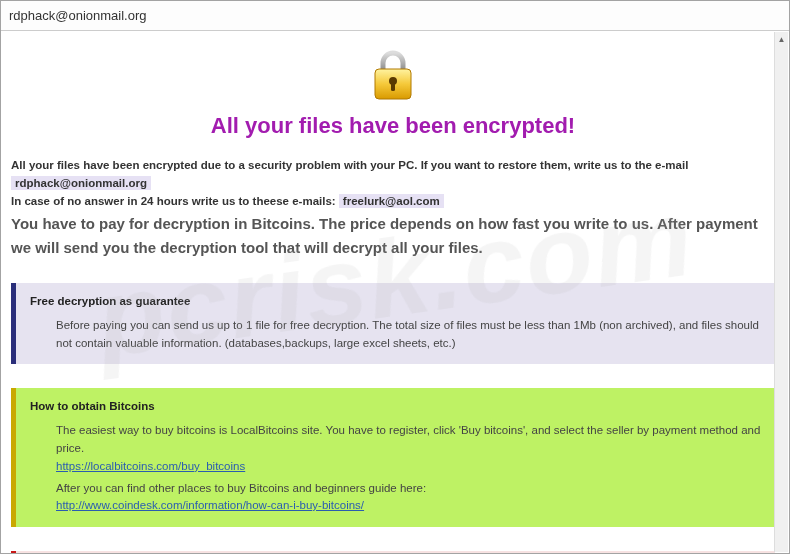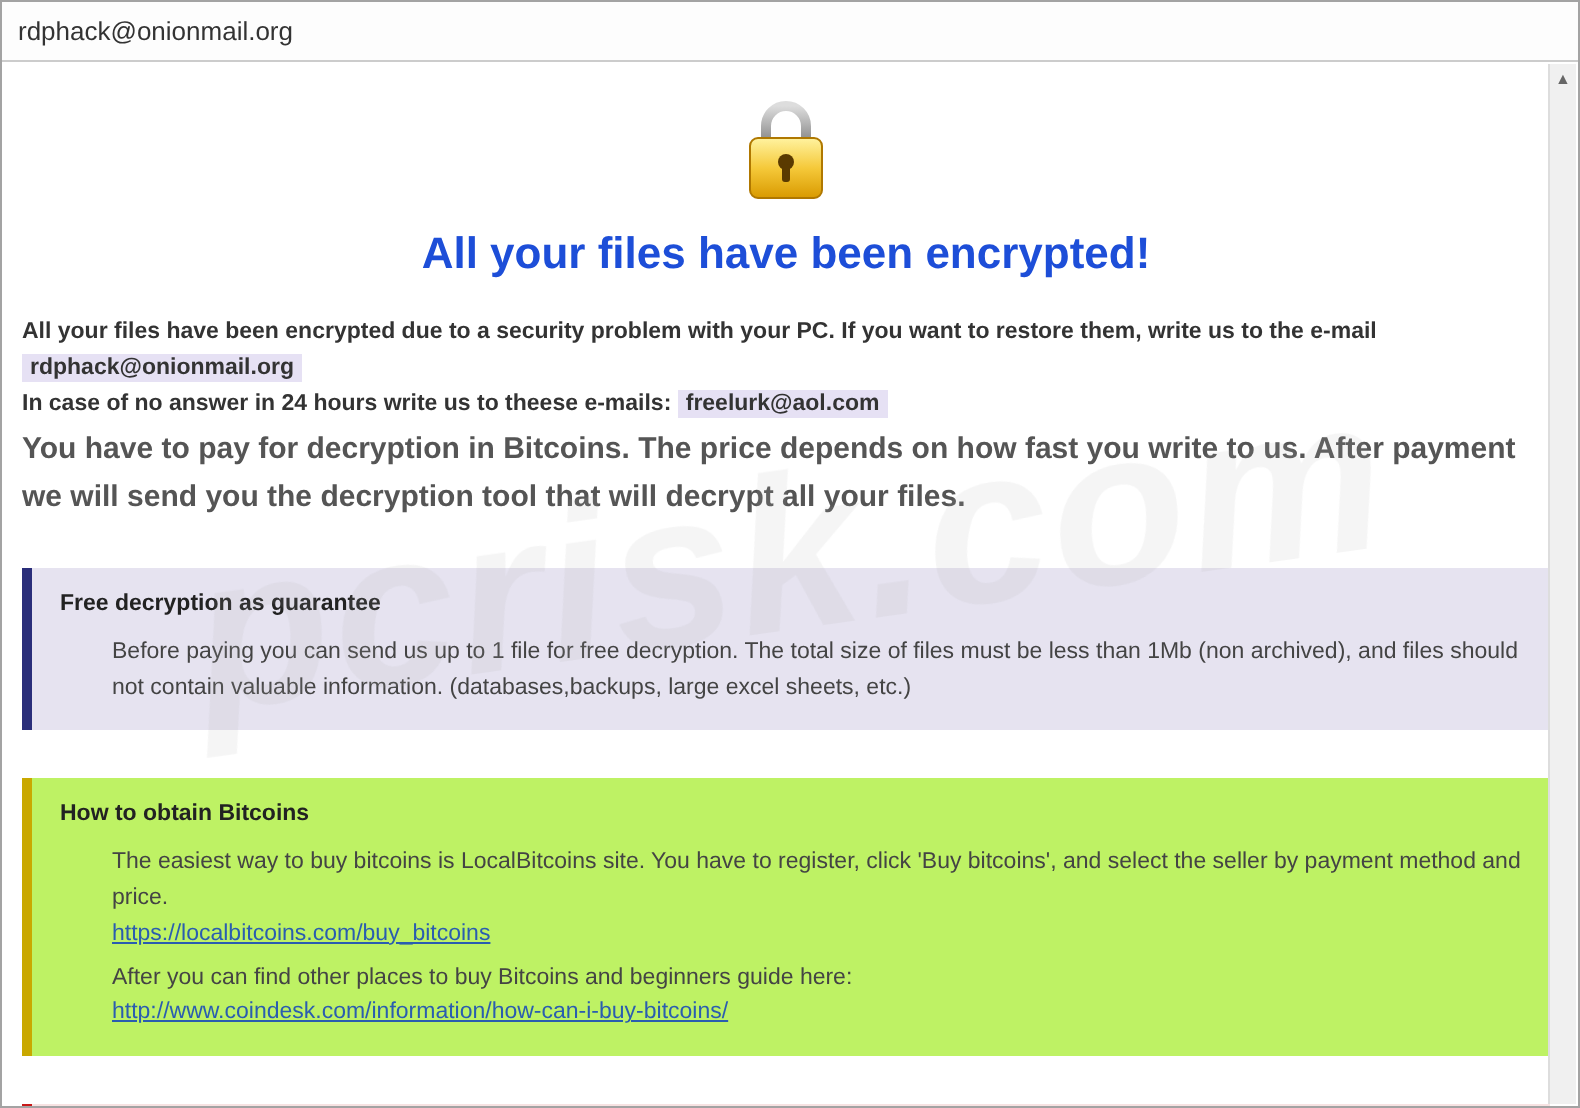--- a/index.html
+++ b/index.html
@@ -55,21 +55,21 @@
     .lock-wrap {
       text-align: center;
       margin-top: 8px;
       margin-bottom: 8px;
     }
     .lock-icon svg { width: 48px; height: 52px; }
     h1 {
       text-align: center;
       font-size: 22px;
       font-weight: bold;
-      color: #1d4ed8;
+      color: #a21caf;
       margin-bottom: 18px;
     }
     .intro {
       font-size: 11.5px;
       line-height: 1.55;
       color: #333;
       margin-bottom: 10px;
     }
     .intro .bold { font-weight: bold; }
     .hl {

